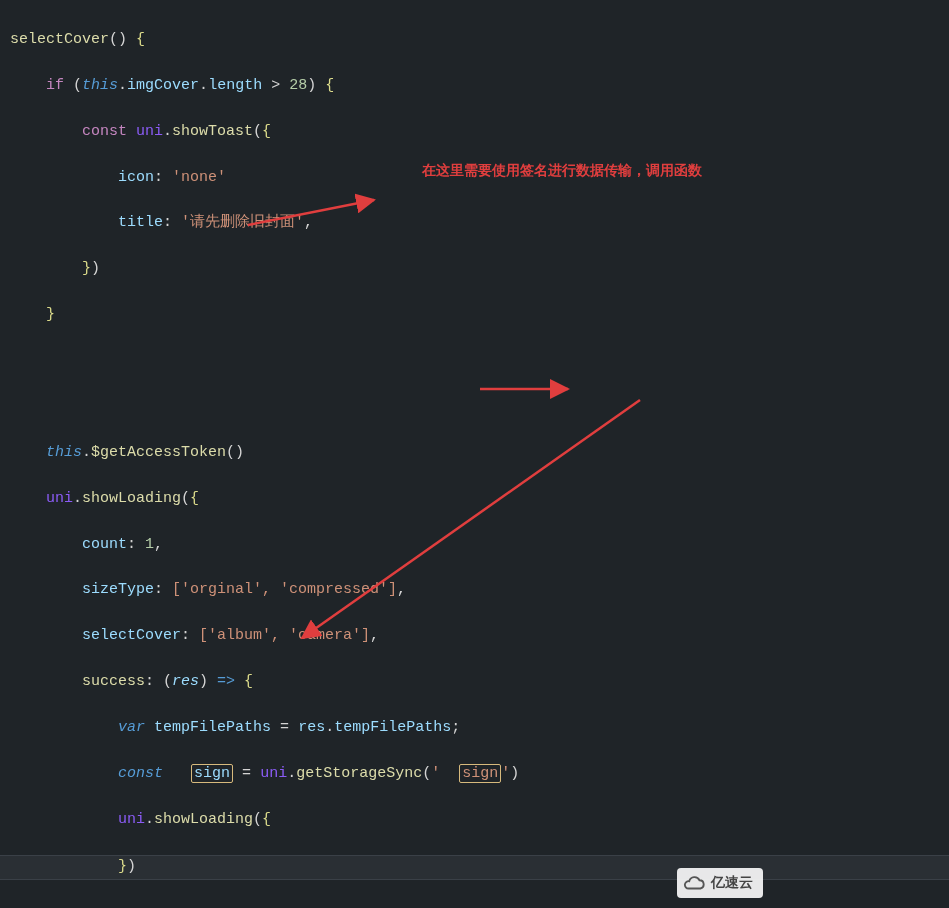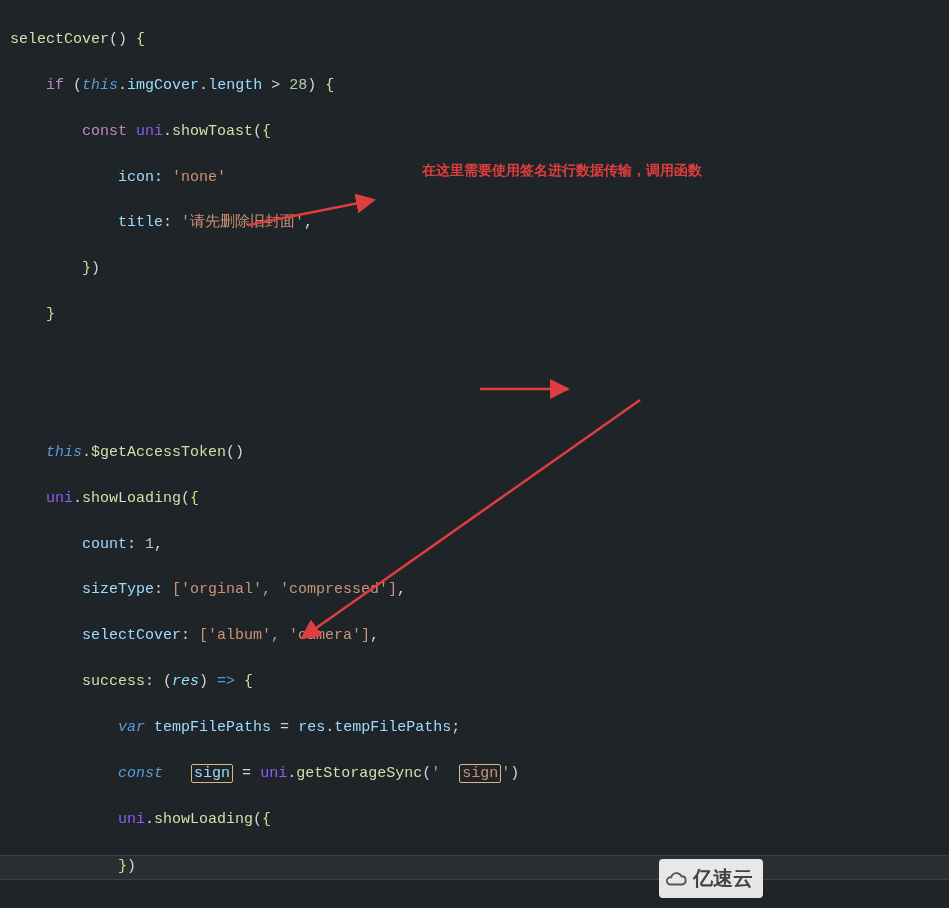--- a/index.html
+++ b/index.html
@@ -65,21 +65,21 @@
     right: 8px;
     bottom: 10px;
     display: flex;
     align-items: center;
     gap: 6px;
     background: rgba(248,248,248,0.92);
     padding: 4px 10px 4px 6px;
     border-radius: 4px;
     color: #444;
     font-family: "Microsoft YaHei", sans-serif;
-    font-size: 20px;
+    font-size: 14px;
     font-weight: 600;
   }
   .watermark svg { display:block; }
 </style>
 </head>
 <body>
 
 <div class="editor">
 <span class="line"><span class="tk-fn">selectCover</span><span class="tk-punct">() </span><span class="tk-brace">{</span></span>
 <span class="line">    <span class="tk-key">if</span> <span class="tk-punct">(</span><span class="tk-this">this</span><span class="tk-punct">.</span><span class="tk-var">imgCover</span><span class="tk-punct">.</span><span class="tk-var">length</span> <span class="tk-punct">&gt;</span> <span class="tk-num">28</span><span class="tk-punct">) </span><span class="tk-brace">{</span></span>

